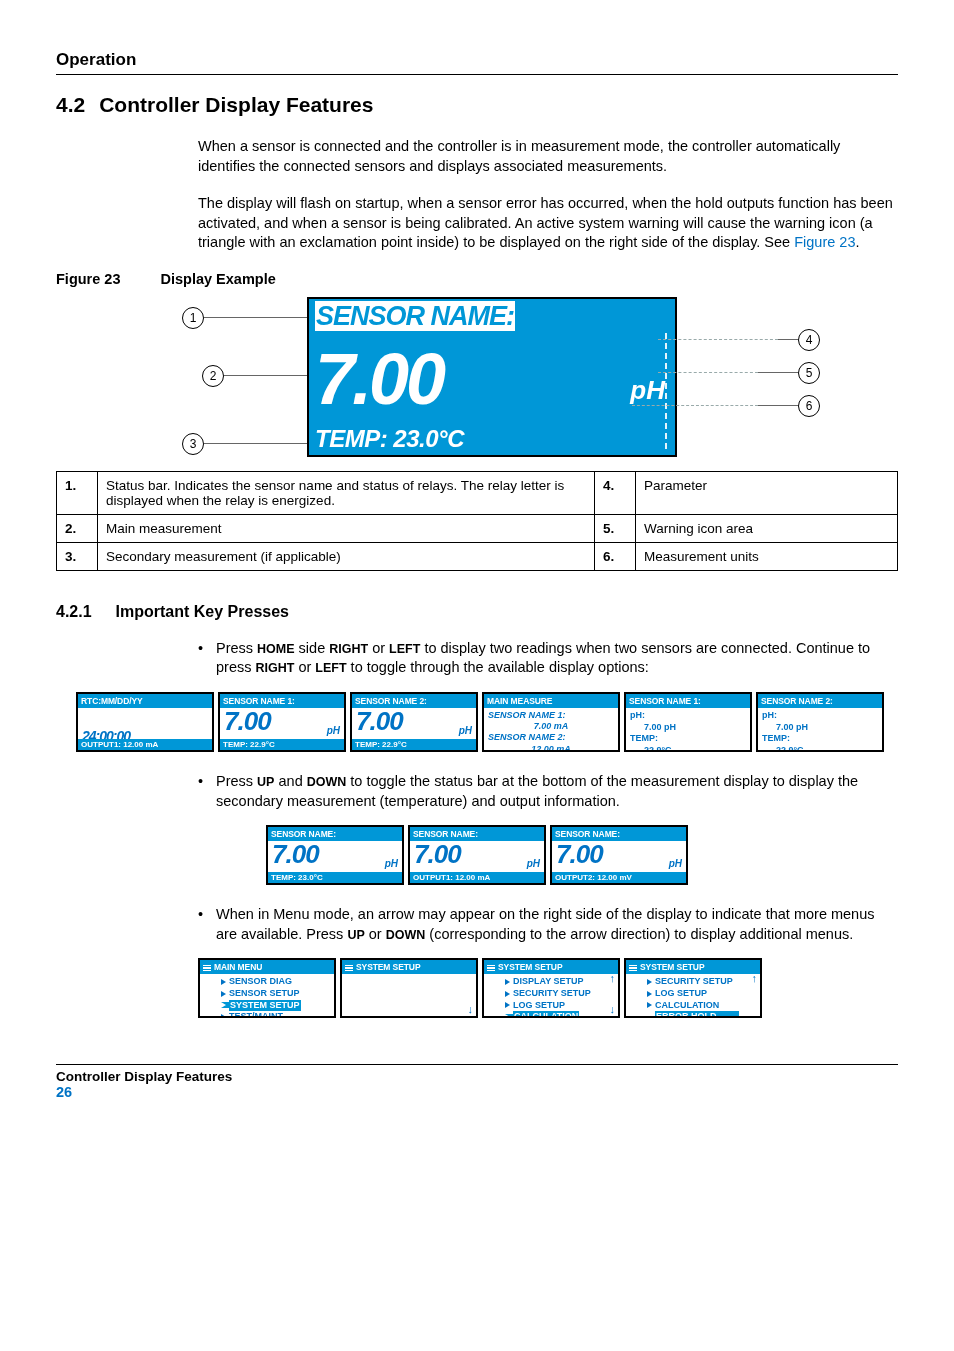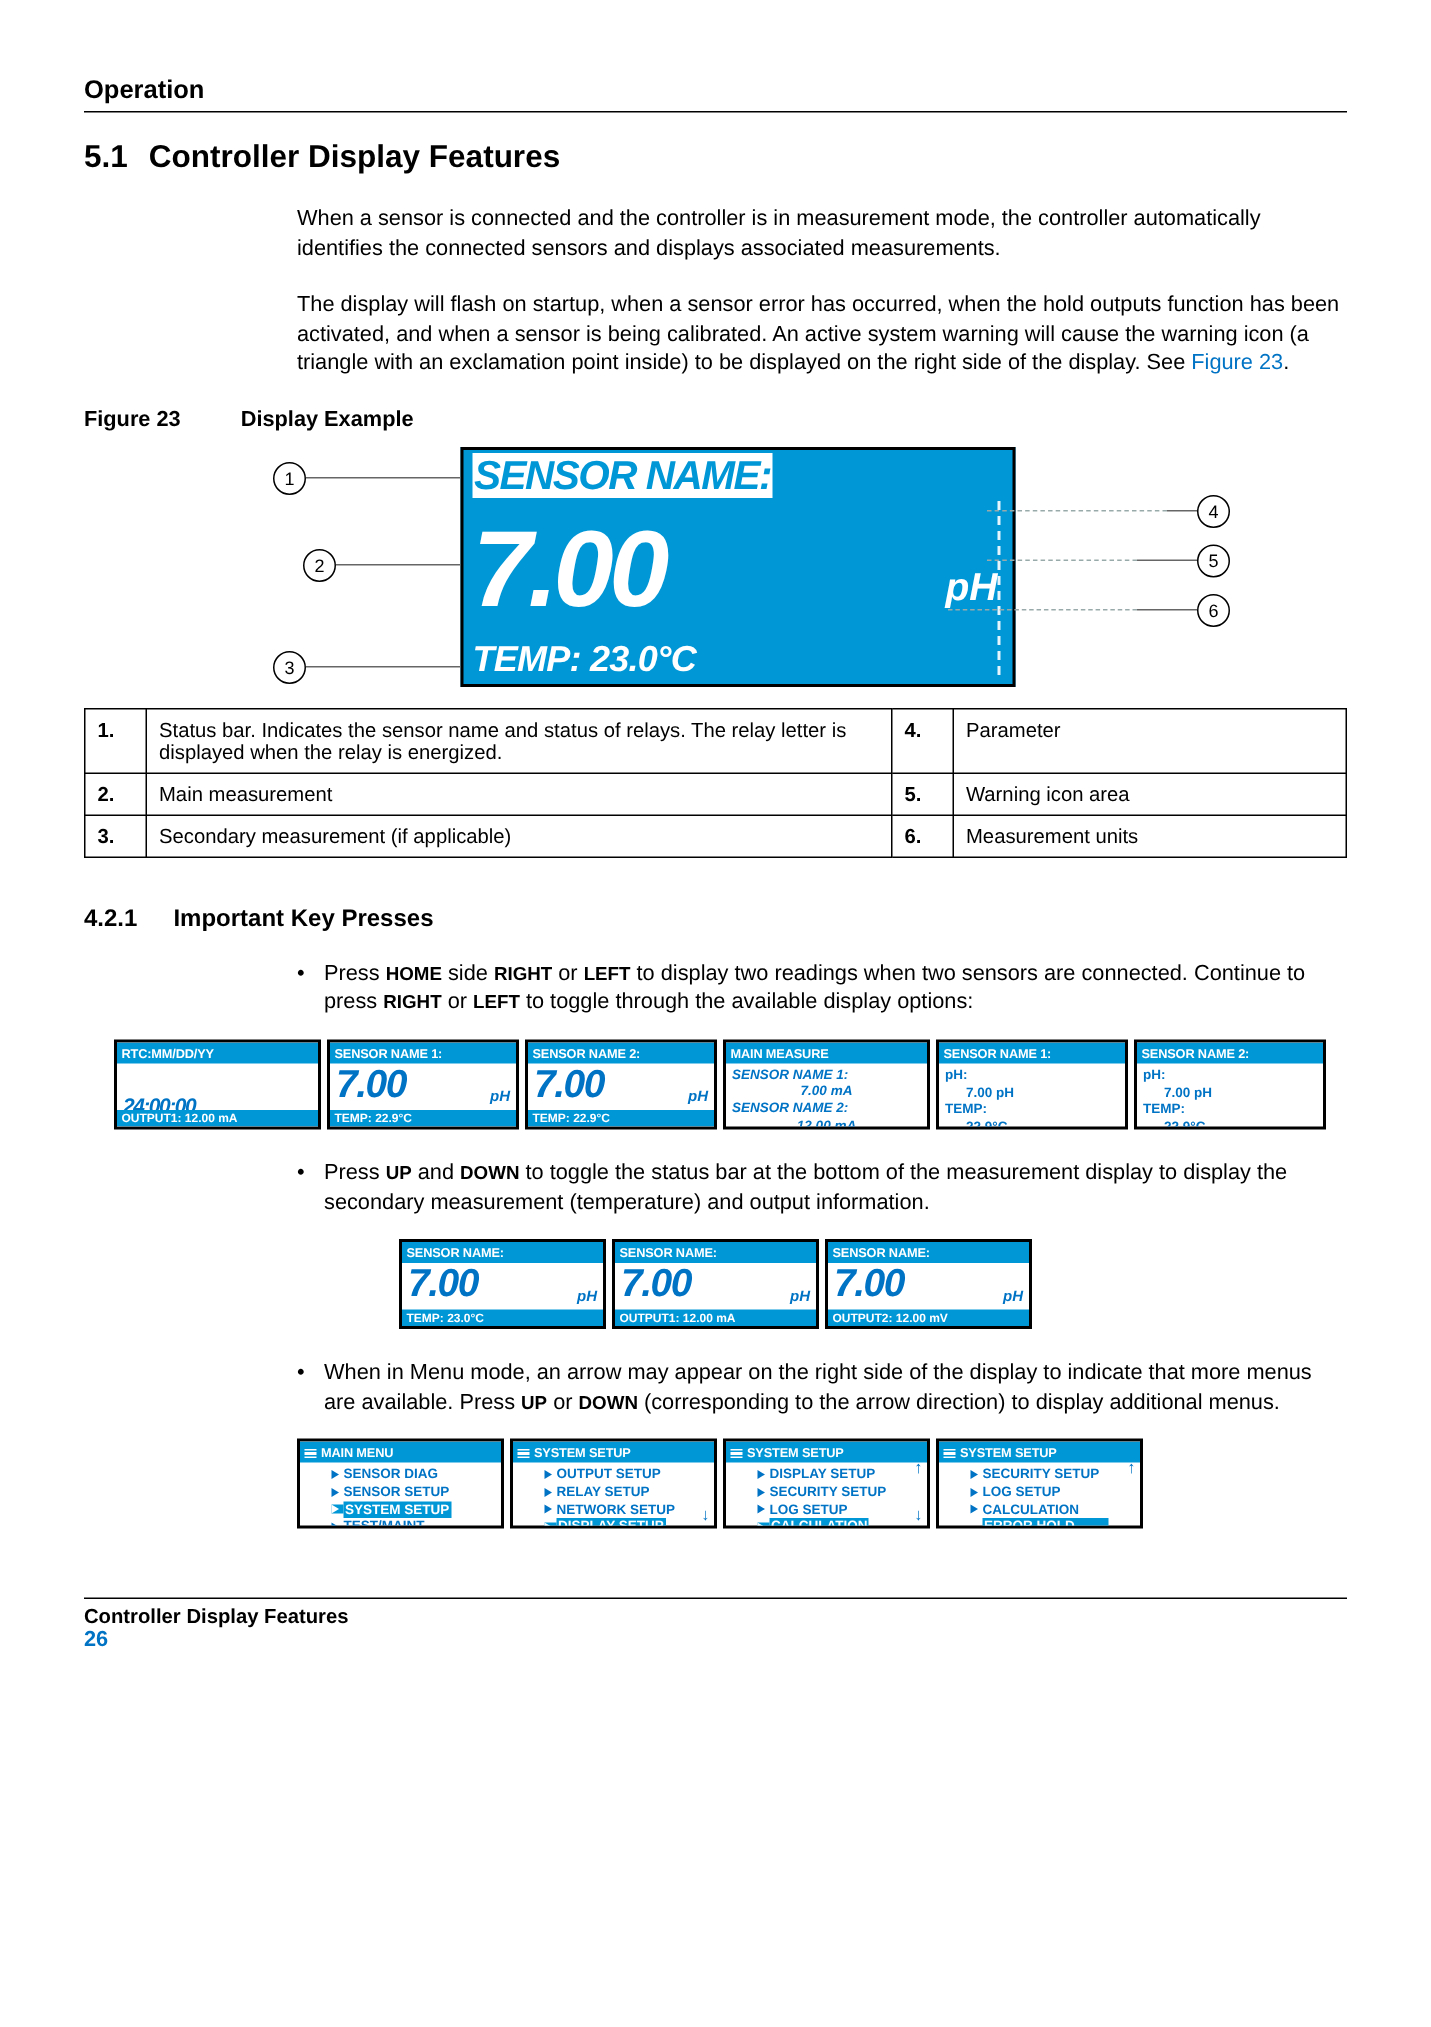--- a/index.html
+++ b/index.html
@@ -77,21 +77,21 @@
   .footer .t { font-weight:bold; font-size:13.5px; }
   .footer .p { color:#0073c5; font-weight:bold; font-size:14.5px; }
 </style>
 </head>
 <body>
 
 <div class="top-heading">Operation</div>
 <hr class="top-rule">
 
 <div class="h2-row">
-  <span class="h2-num">5.1</span><span>Controller Display Features</span>
+  <span class="h2-num">4.2</span><span>Controller Display Features</span>
 </div>
 
 <div class="para-block">When a sensor is connected and the controller is in measurement mode, the controller automatically identifies the connected sensors and displays associated measurements.</div>
 <div class="para-block">
   <span>The display will flash on startup, when a sensor error has occurred, when the hold outputs function has been activated, and when a sensor is being calibrated. An active system warning will cause the warning icon (a triangle with an exclamation point inside) to be displayed on the right side of the display. See </span><span class="figref">Figure 23</span><span>.</span>
 </div>
 
 <div class="fig-caption">
   <span class="label">Figure 23</span><span class="title">Display Example</span>
 </div>
@@ -266,38 +266,20 @@
           <span>SYSTEM SETUP</span>
         </div>
       <div class="row">
           <span class="tri"></span>
           <span>TEST/MAINT</span>
         </div>
     </div>
   </div>
   <div class="mini wide">
     <div class="mtop"><span class="ham"><span></span><span></span><span></span></span><span>SYSTEM SETUP</span></div>
-    <div class="menuitems">
-      <div class="row">
-          <span class="tri"></span>
-          <span>OUTPUT SETUP</span>
-        </div>
-      <div class="row">
-          <span class="tri"></span>
-          <span>RELAY SETUP</span>
-        </div>
-      <div class="row">
-          <span class="tri"></span>
-          <span>NETWORK SETUP</span>
-        </div>
-      <div class="row sel">
-          <span class="tri"></span>
-          <span>DISPLAY SETUP</span>
-        </div>
-    </div>
     <span class="arrow" style="bottom:1px;">↓</span>
   </div>
   <div class="mini wide">
     <div class="mtop"><span class="ham"><span></span><span></span><span></span></span><span>SYSTEM SETUP</span></div>
     <div class="menuitems">
       <div class="row">
           <span class="tri"></span>
           <span>DISPLAY SETUP</span>
         </div>
       <div class="row">

